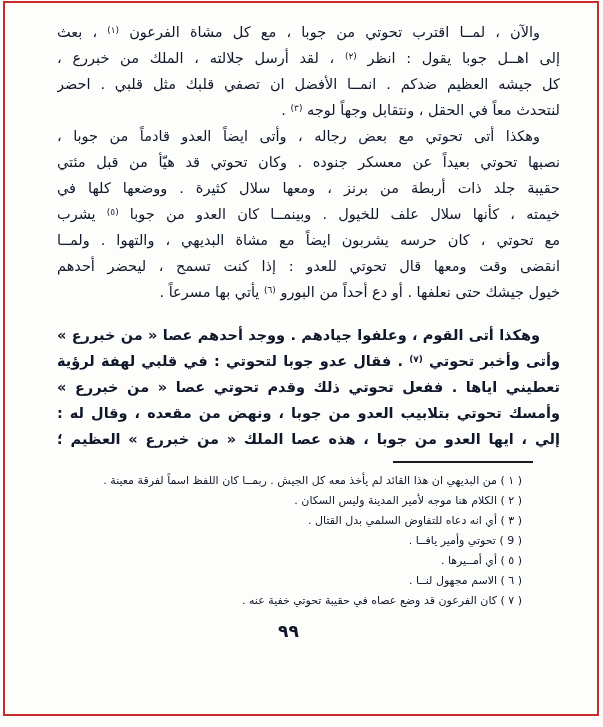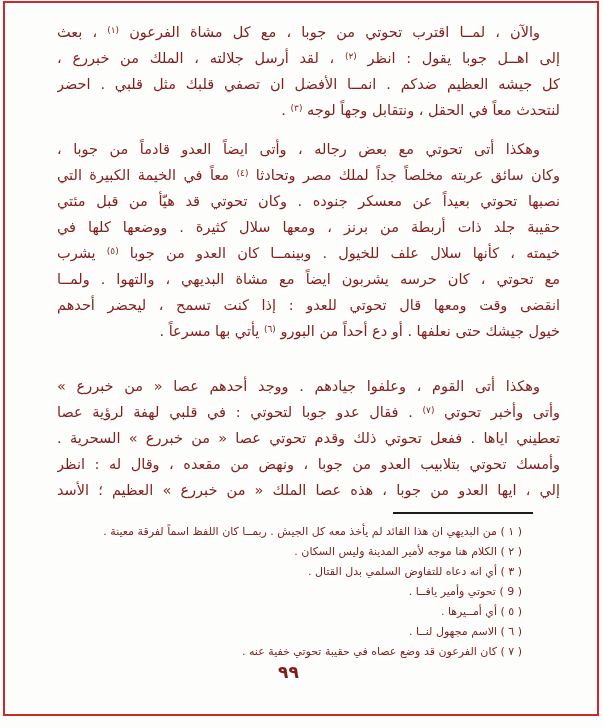--- a/index.html
+++ b/index.html
@@ -1,21 +1,21 @@
 <!DOCTYPE html>
 <html lang="ar" dir="rtl"><head>
 <meta charset="utf-8">
 <style>
   html,body { margin:0; padding:0; background:#ffffff; }
   .page {
     position:relative;
     width:603px; height:727px;
     background:#fdfdfb;
     font-family:"DejaVu Sans", sans-serif;
-    color:#7f1d1d;
+    color:#0f172a;
     overflow:hidden;
   }
   .red-border {
     position:absolute;
     left:3px; top:1px; right:4px; bottom:11px;
     border:2px solid #c92a2a;
     pointer-events:none;
   }
   .content {
     position:absolute;
@@ -24,37 +24,37 @@
   }
   .line {
     height:26px; line-height:26px;
     font-size:14.5px;
     text-align:justify;
     text-align-last:justify;
     overflow:hidden;
   }
   .line.ragged { text-align-last:right; }
   .line.indent { padding-right:20px; }
-  .para-2 { margin-top:13px; }
-  .para-3 { margin-top:29px; }
+  .para-2 { }
+  .para-3 { margin-top:17px;font-weight:bold; }
   sup { font-size:0.62em; line-height:0; vertical-align:0.5em; }
   .separator {
     margin-top:9px;
     width:140px; height:2px;
     background:#1c1c1c;
     margin-right:27px; margin-left:auto;
   }
   .footnotes { margin-top:8px; padding-right:38px; }
   .fline {
     height:20px; line-height:20px;
     font-size:11px;
     overflow:hidden;
   }
   .page-number {
-    margin-top:0;
+    margin-top:10px;
     text-align:center;
     font-weight:bold;
     font-size:17px;
     position:relative; left:-20px;
   }
 </style>
 </head>
 <body>
 
 <div class="page">
@@ -64,21 +64,20 @@
 
     <div class="para para-1">
       <div class="line indent">والآن ، لمــا اقترب تحوتي من جوبا ، مع كل مشاة الفرعون <sup>(١)</sup> ، بعث</div>
       <div class="line">إلى اهــل جوبا يقول : انظر <sup>(٢)</sup> ، لقد أرسل جلالته ، الملك من خبررع ،</div>
       <div class="line">كل جيشه العظيم ضدكم . انمــا الأفضل ان تصفي قلبك مثل قلبي . احضر</div>
       <div class="line ragged">لنتحدث معاً في الحقل ، ونتقابل وجهاً لوجه <sup>(٣)</sup> .</div>
     </div>
 
     <div class="para para-2">
       <div class="line indent">وهكذا أتى تحوتي مع بعض رجاله ، وأتى ايضاً العدو قادماً من جوبا ،</div>
-      <div class="line">وكان سائق عربته مخلصاً جداً لملك مصر وتحادثا <sup>(٤)</sup> معاً في الخيمة الكبيرة التي</div>
       <div class="line">نصبها تحوتي بعيداً عن معسكر جنوده . وكان تحوتي قد هيّأ من قبل مئتي</div>
       <div class="line">حقيبة جلد ذات أربطة من برنز ، ومعها سلال كثيرة . ووضعها كلها في</div>
       <div class="line">خيمته ، كأنها سلال علف للخيول . وبينمــا كان العدو من جوبا <sup>(٥)</sup> يشرب</div>
       <div class="line">مع تحوتي ، كان حرسه يشربون ايضاً مع مشاة البديهي ، والتهوا . ولمــا</div>
       <div class="line">انقضى وقت ومعها قال تحوتي للعدو : إذا كنت تسمح ، ليحضر أحدهم</div>
       <div class="line ragged">خيول جيشك حتى نعلفها . أو دع أحداً من البورو <sup>(٦)</sup> يأتي بها مسرعاً .</div>
     </div>
 
     <div class="para para-3">
       <div class="line indent">وهكذا أتى القوم ، وعلفوا جيادهم . ووجد أحدهم عصا « من خبررع »</div>

